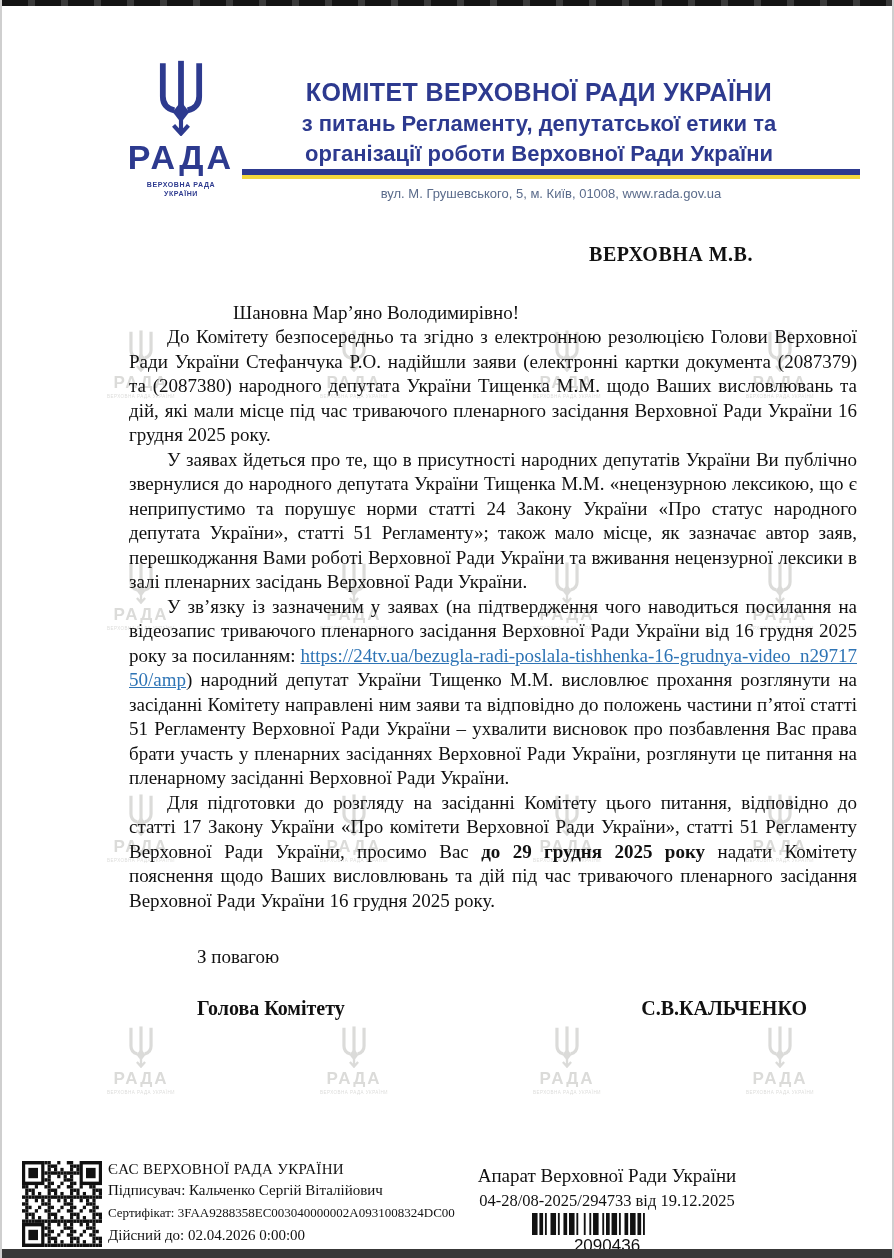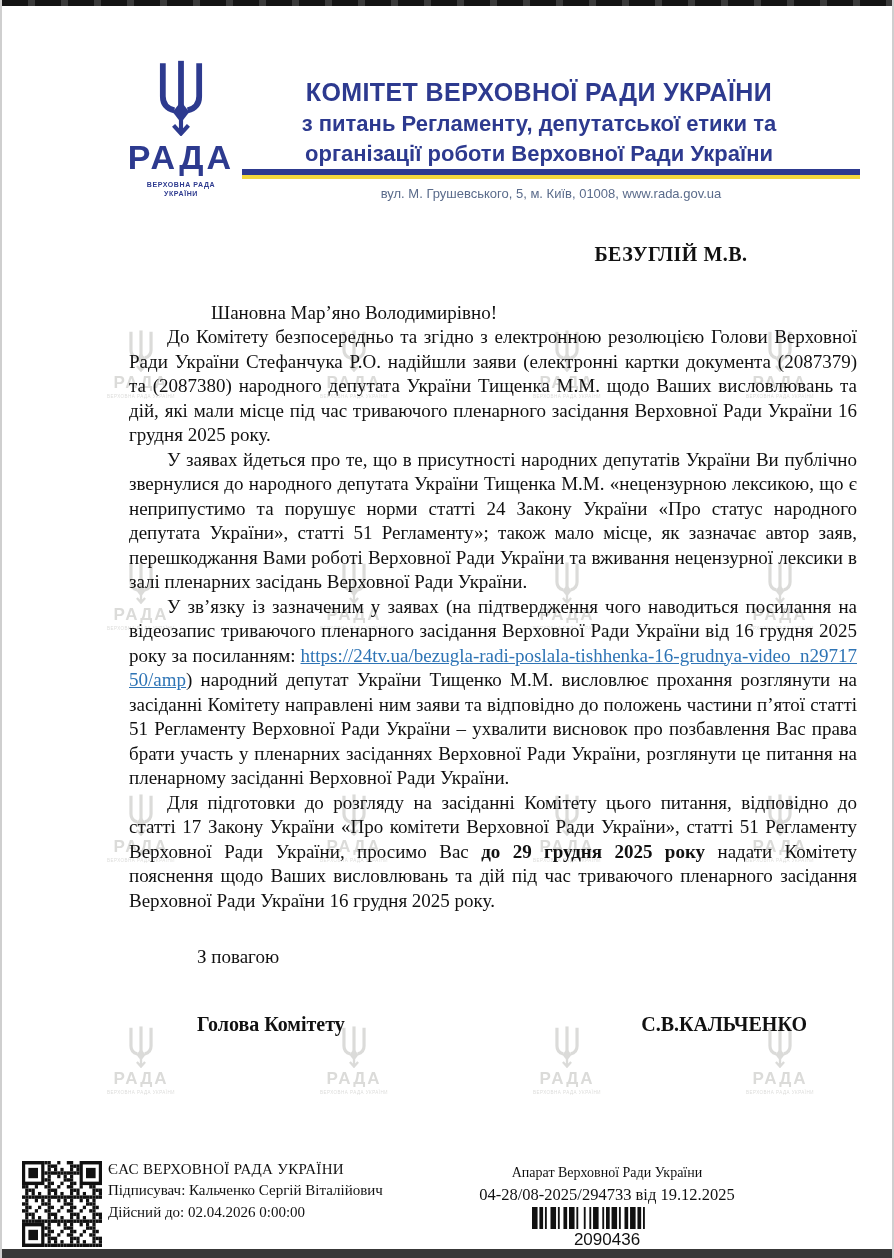--- a/index.html
+++ b/index.html
@@ -42,36 +42,36 @@
   .divider{position:absolute; left:240px; top:169px; width:618px; z-index:2;}
   .div-blue{height:6px;background:var(--brand-blue);}
   .div-yellow{height:4px;background:var(--brand-yellow);}
   .address{position:absolute; left:240px; top:186px; width:618px; text-align:center;
         font-family:"Liberation Sans", sans-serif; font-size:13px; color:var(--address-gray); z-index:2;}
   
   .content{position:absolute; left:127px; top:228px; width:728px; z-index:1;
         font-size:19px; line-height:24.5px;}
   .recipient{margin-left:377px; width:330px; text-align:center; font-weight:bold; font-size:20px;}
   .recipient-line2{margin-top:14px; letter-spacing:.5px;}
-  .salutation{margin-top:34px; margin-left:82px;}
+  .salutation{margin-top:34px; margin-left:104px;}
   .body-text p{margin:0; text-align:justify; text-indent:38px;}
   .doc-link{color:var(--link-blue); text-decoration:underline; word-break:break-all;}
   .bold{font-weight:bold;}
   .regards{margin-top:32px; margin-left:68px;}
-  .sign-row{margin-top:42px; display:flex; justify-content:space-between;
+  .sign-row{margin-top:26px; display:flex; justify-content:space-between;
         padding-left:68px; padding-right:50px; font-weight:bold; font-size:20px;}
   
   .qr{position:absolute; left:20px; top:1161px; width:80px; height:86px; z-index:2;}
   .footer-left{position:absolute; left:106px; top:1160px; z-index:2; font-size:15px; line-height:18px;}
   .footer-left .fl1{letter-spacing:.3px;}
   .footer-left .fl2{margin-top:3px;}
   .footer-left .fl3{font-size:13px;margin-top:5px;}
   .footer-left .fl4{margin-top:4px;}
   .footer-right{position:absolute; left:450px; top:1165px; width:310px; text-align:center; z-index:2;}
-  .footer-right .fr1{font-size:14px;}
+  .footer-right .fr1{font-size:19px;}
   .footer-right .fr2{font-size:16.5px; margin-top:4px;}
   .barcode{width:150px; height:22px; display:block; margin:2px auto 0;}
   .barcode-number{font-family:"Liberation Sans", sans-serif; font-size:17px; margin-top:1px;}
 </style>
 </head>
 <body>
 
 <div class="page">
   <div class="edge-top"></div>
   <div class="watermark-layer">
@@ -322,21 +322,21 @@
 
   <div class="divider">
     <div class="div-blue"></div>
     <div class="div-yellow"></div>
   </div>
 
   <div class="address">вул. М. Грушевського, 5, м. Київ, 01008,  www.rada.gov.ua</div>
 
   <div class="content">
     <div class="recipient">
-      <div class="recipient-line2">БЕЗУГЛІЙ М.В.</div>
+      <div class="recipient-line2">ВЕРХОВНА М.В.</div>
     </div>
 
     <div class="salutation">Шановна Мар’яно Володимирівно!</div>
 
     <div class="body-text">
       <p>До Комітету безпосередньо та згідно з електронною резолюцією Голови Верховної Ради України Стефанчука Р.О. надійшли заяви (електронні картки документа (2087379) та (2087380) народного депутата України Тищенка М.М. щодо Ваших висловлювань та дій, які мали місце під час триваючого пленарного засідання Верховної Ради України 16 грудня 2025 року.</p>
       <p>У заявах йдеться про те, що в присутності народних депутатів України Ви публічно звернулися до народного депутата України Тищенка М.М. «нецензурною лексикою, що є неприпустимо та порушує норми статті 24 Закону України «Про статус народного депутата України», статті 51 Регламенту»; також мало місце, як зазначає автор заяв, перешкоджання Вами роботі Верховної Ради України та вживання нецензурної лексики в залі пленарних засідань Верховної Ради України.</p>
       <p><span>У зв’язку із зазначеним у заявах (на підтвердження чого наводиться посилання на відеозапис триваючого пленарного засідання Верховної Ради України від 16 грудня 2025 року за посиланням: </span><a class="doc-link" href="#">https://24tv.ua/bezugla-radi-poslala-tishhenka-16-grudnya-video_n2971750/amp</a><span>) народний депутат України Тищенко М.М. висловлює прохання розглянути на засіданні Комітету направлені ним заяви та відповідно до положень частини п’ятої статті 51 Регламенту Верховної Ради України – ухвалити висновок про позбавлення Вас права брати участь у пленарних засіданнях Верховної Ради України, розглянути це питання на пленарному засіданні Верховної Ради України.</span></p>
       <p><span>Для підготовки до розгляду на засіданні Комітету цього питання, відповідно до статті 17 Закону України «Про комітети Верховної Ради України», статті 51 Регламенту Верховної Ради України, просимо Вас </span><span class="bold">до 29 грудня 2025 року</span><span> надати Комітету пояснення щодо Ваших висловлювань та дій під час триваючого пленарного засідання Верховної Ради України 16 грудня 2025 року.</span></p>
     </div>
@@ -616,20 +616,21 @@
         <rect x="24" y="17" width="1" height="1"></rect>
         <rect x="24" y="22" width="1" height="1"></rect>
         <rect x="24" y="23" width="1" height="1"></rect>
         <rect x="24" y="24" width="1" height="1"></rect>
       </g>
   </svg>
 
   <div class="footer-left">
     <div class="fl1">ЄАС ВЕРХОВНОЇ РАДА УКРАЇНИ</div>
     <div class="fl2">Підписувач: Кальченко Сергій Віталійович</div>
+    <div class="fl3">Сертифікат: 3FAA9288358EC003040000002A0931008324DC00</div>
     <div class="fl4">Дійсний до: 02.04.2026 0:00:00</div>
   </div>
 
   <div class="footer-right">
     <div class="fr1">Апарат Верховної Ради України</div>
     <div class="fr2">04-28/08-2025/294733 від 19.12.2025</div>
     <svg class="barcode" viewBox="0 0 150 22" preserveAspectRatio="none">
       <g id="barcode-bars" fill="#111">
           <rect x="0" y="0" width="5.550000000000001" height="22"></rect>
           <rect x="7.4" y="0" width="3.7" height="22"></rect>

